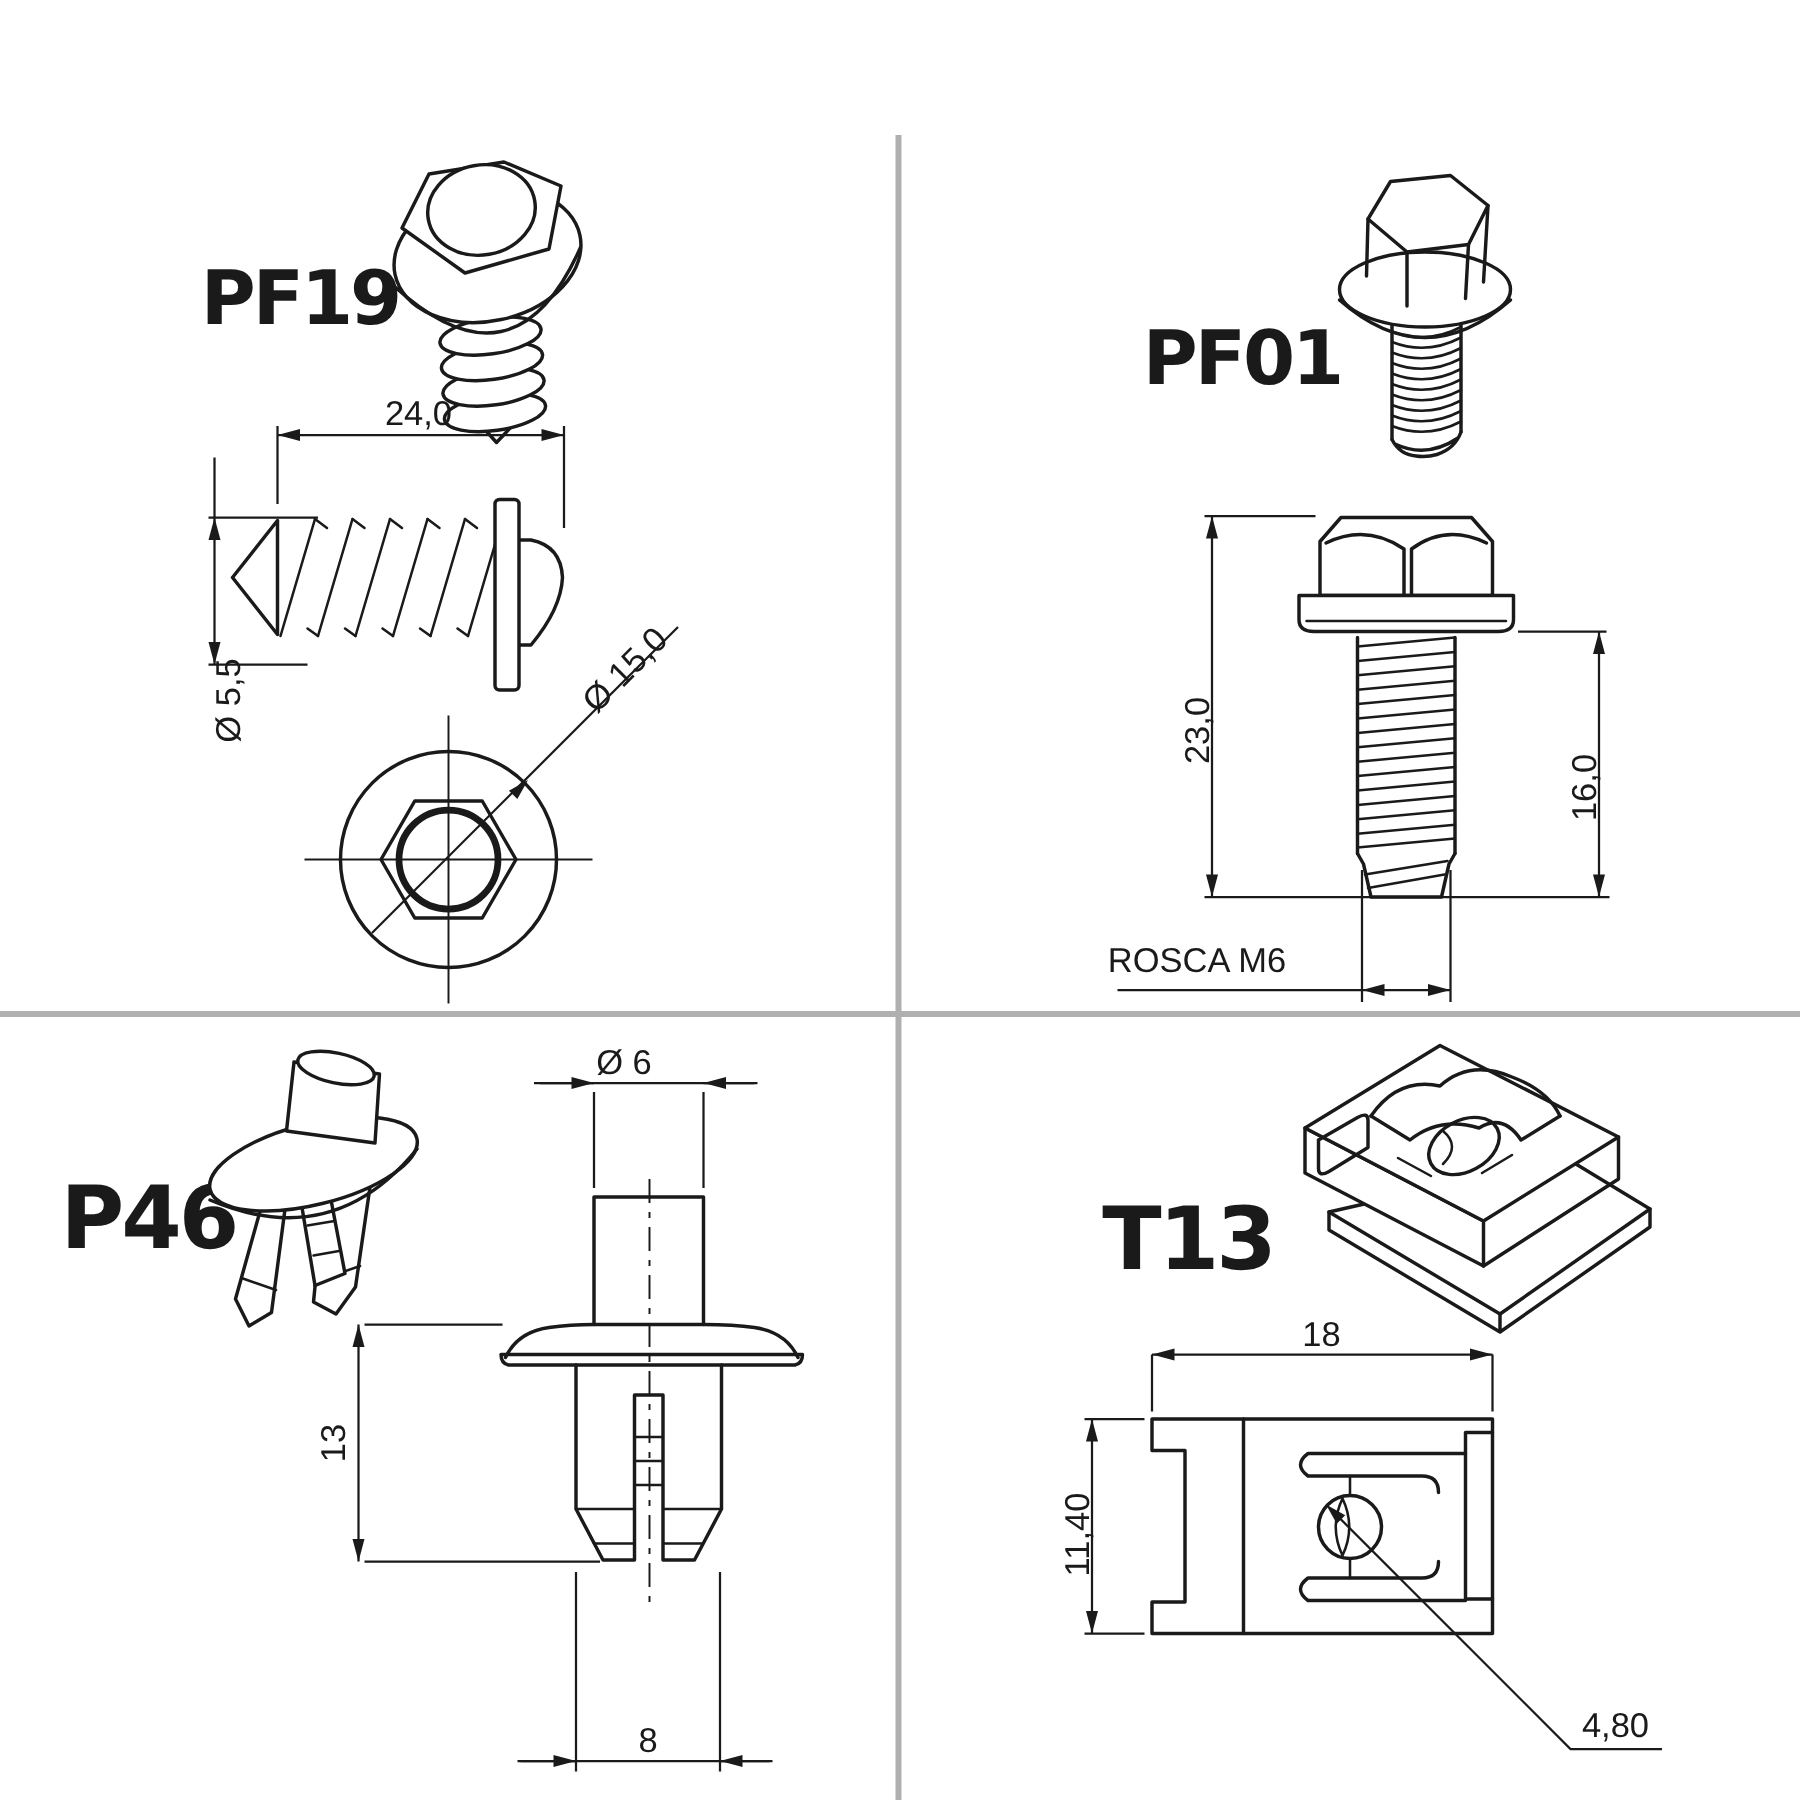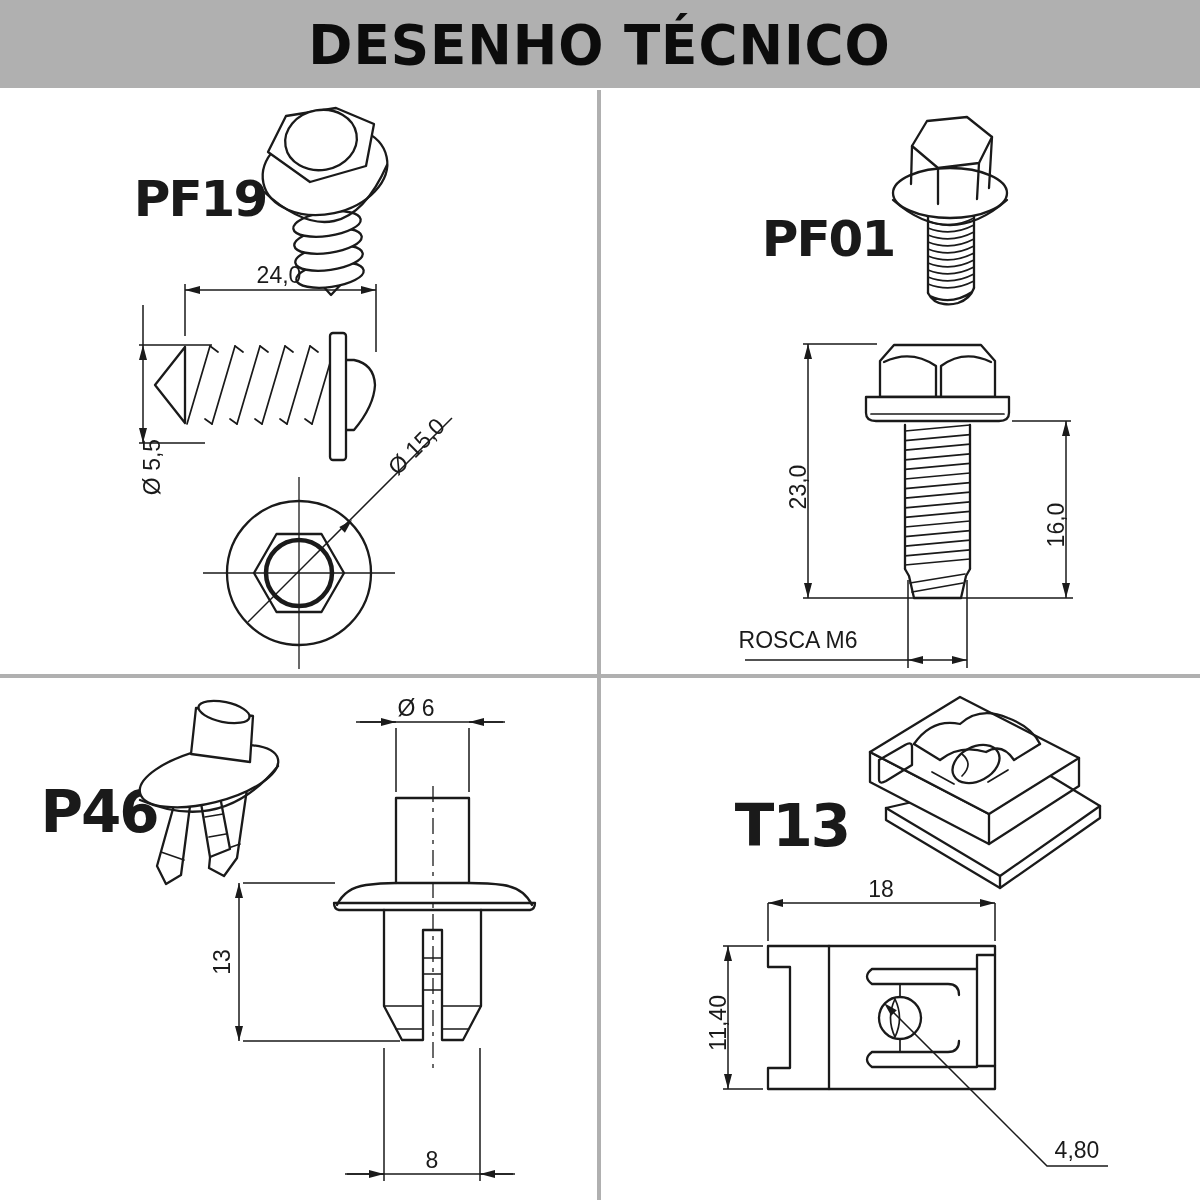--- a/index.html
+++ b/index.html
@@ -22,23 +22,20 @@
   svg .dim{font-family:"Liberation Sans",sans-serif;font-size:23px;}
   svg .lbl{font-family:"DejaVu Sans",sans-serif;font-weight:bold;letter-spacing:-2px;}
   svg .lbl-s{font-size:50px;}
   svg .lbl-l{font-size:58px;}
 </style>
 </head>
 <body>
 
 <div class="stage">
 
-  <div class="header">
-    <span class="title">DESENHO TÉCNICO</span>
-  </div>
   <div class="vdivider"></div>
   <div class="hdivider"></div>
 
   <svg class="canvas" width="1200" height="1200" viewBox="0 0 1200 1200">
     <defs>
       <marker id="ar" viewBox="0 0 12 8" refX="12" refY="4" markerWidth="16" markerHeight="10" markerUnits="userSpaceOnUse" orient="auto-start-reverse">
         <path d="M0,0.8 L12,4 L0,7.2 Z" fill="#1a1a1a"></path>
       </marker>
     </defs>
 

